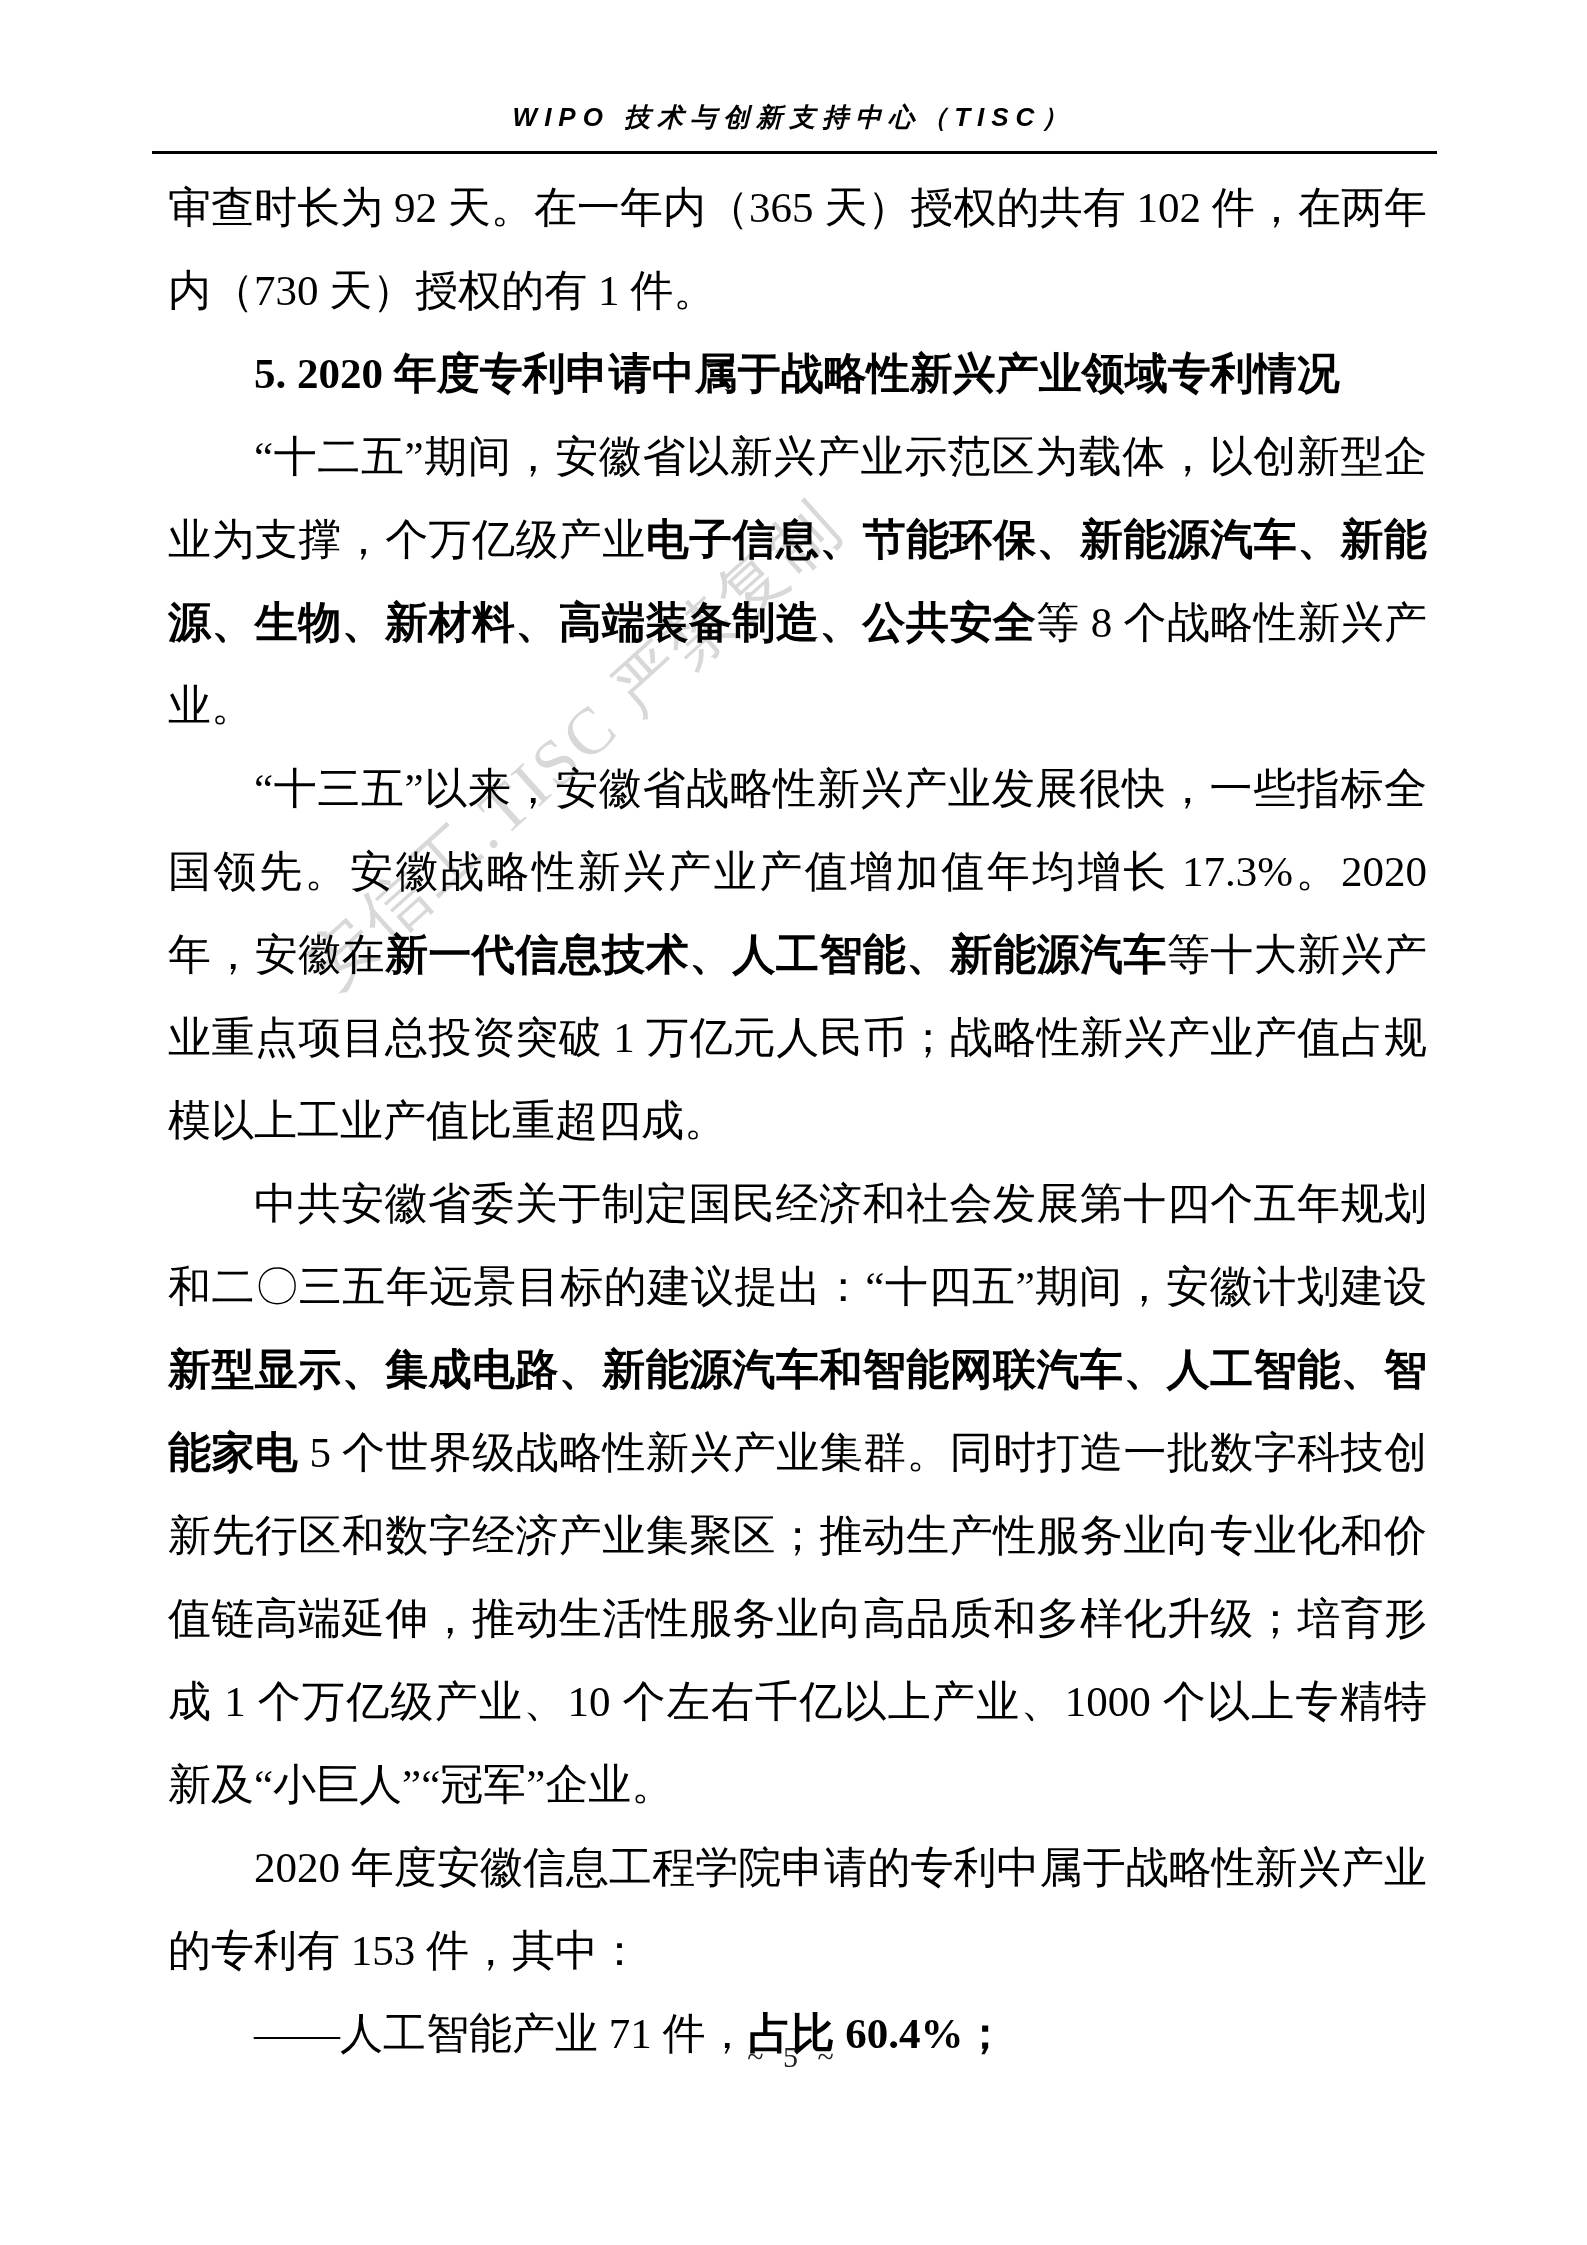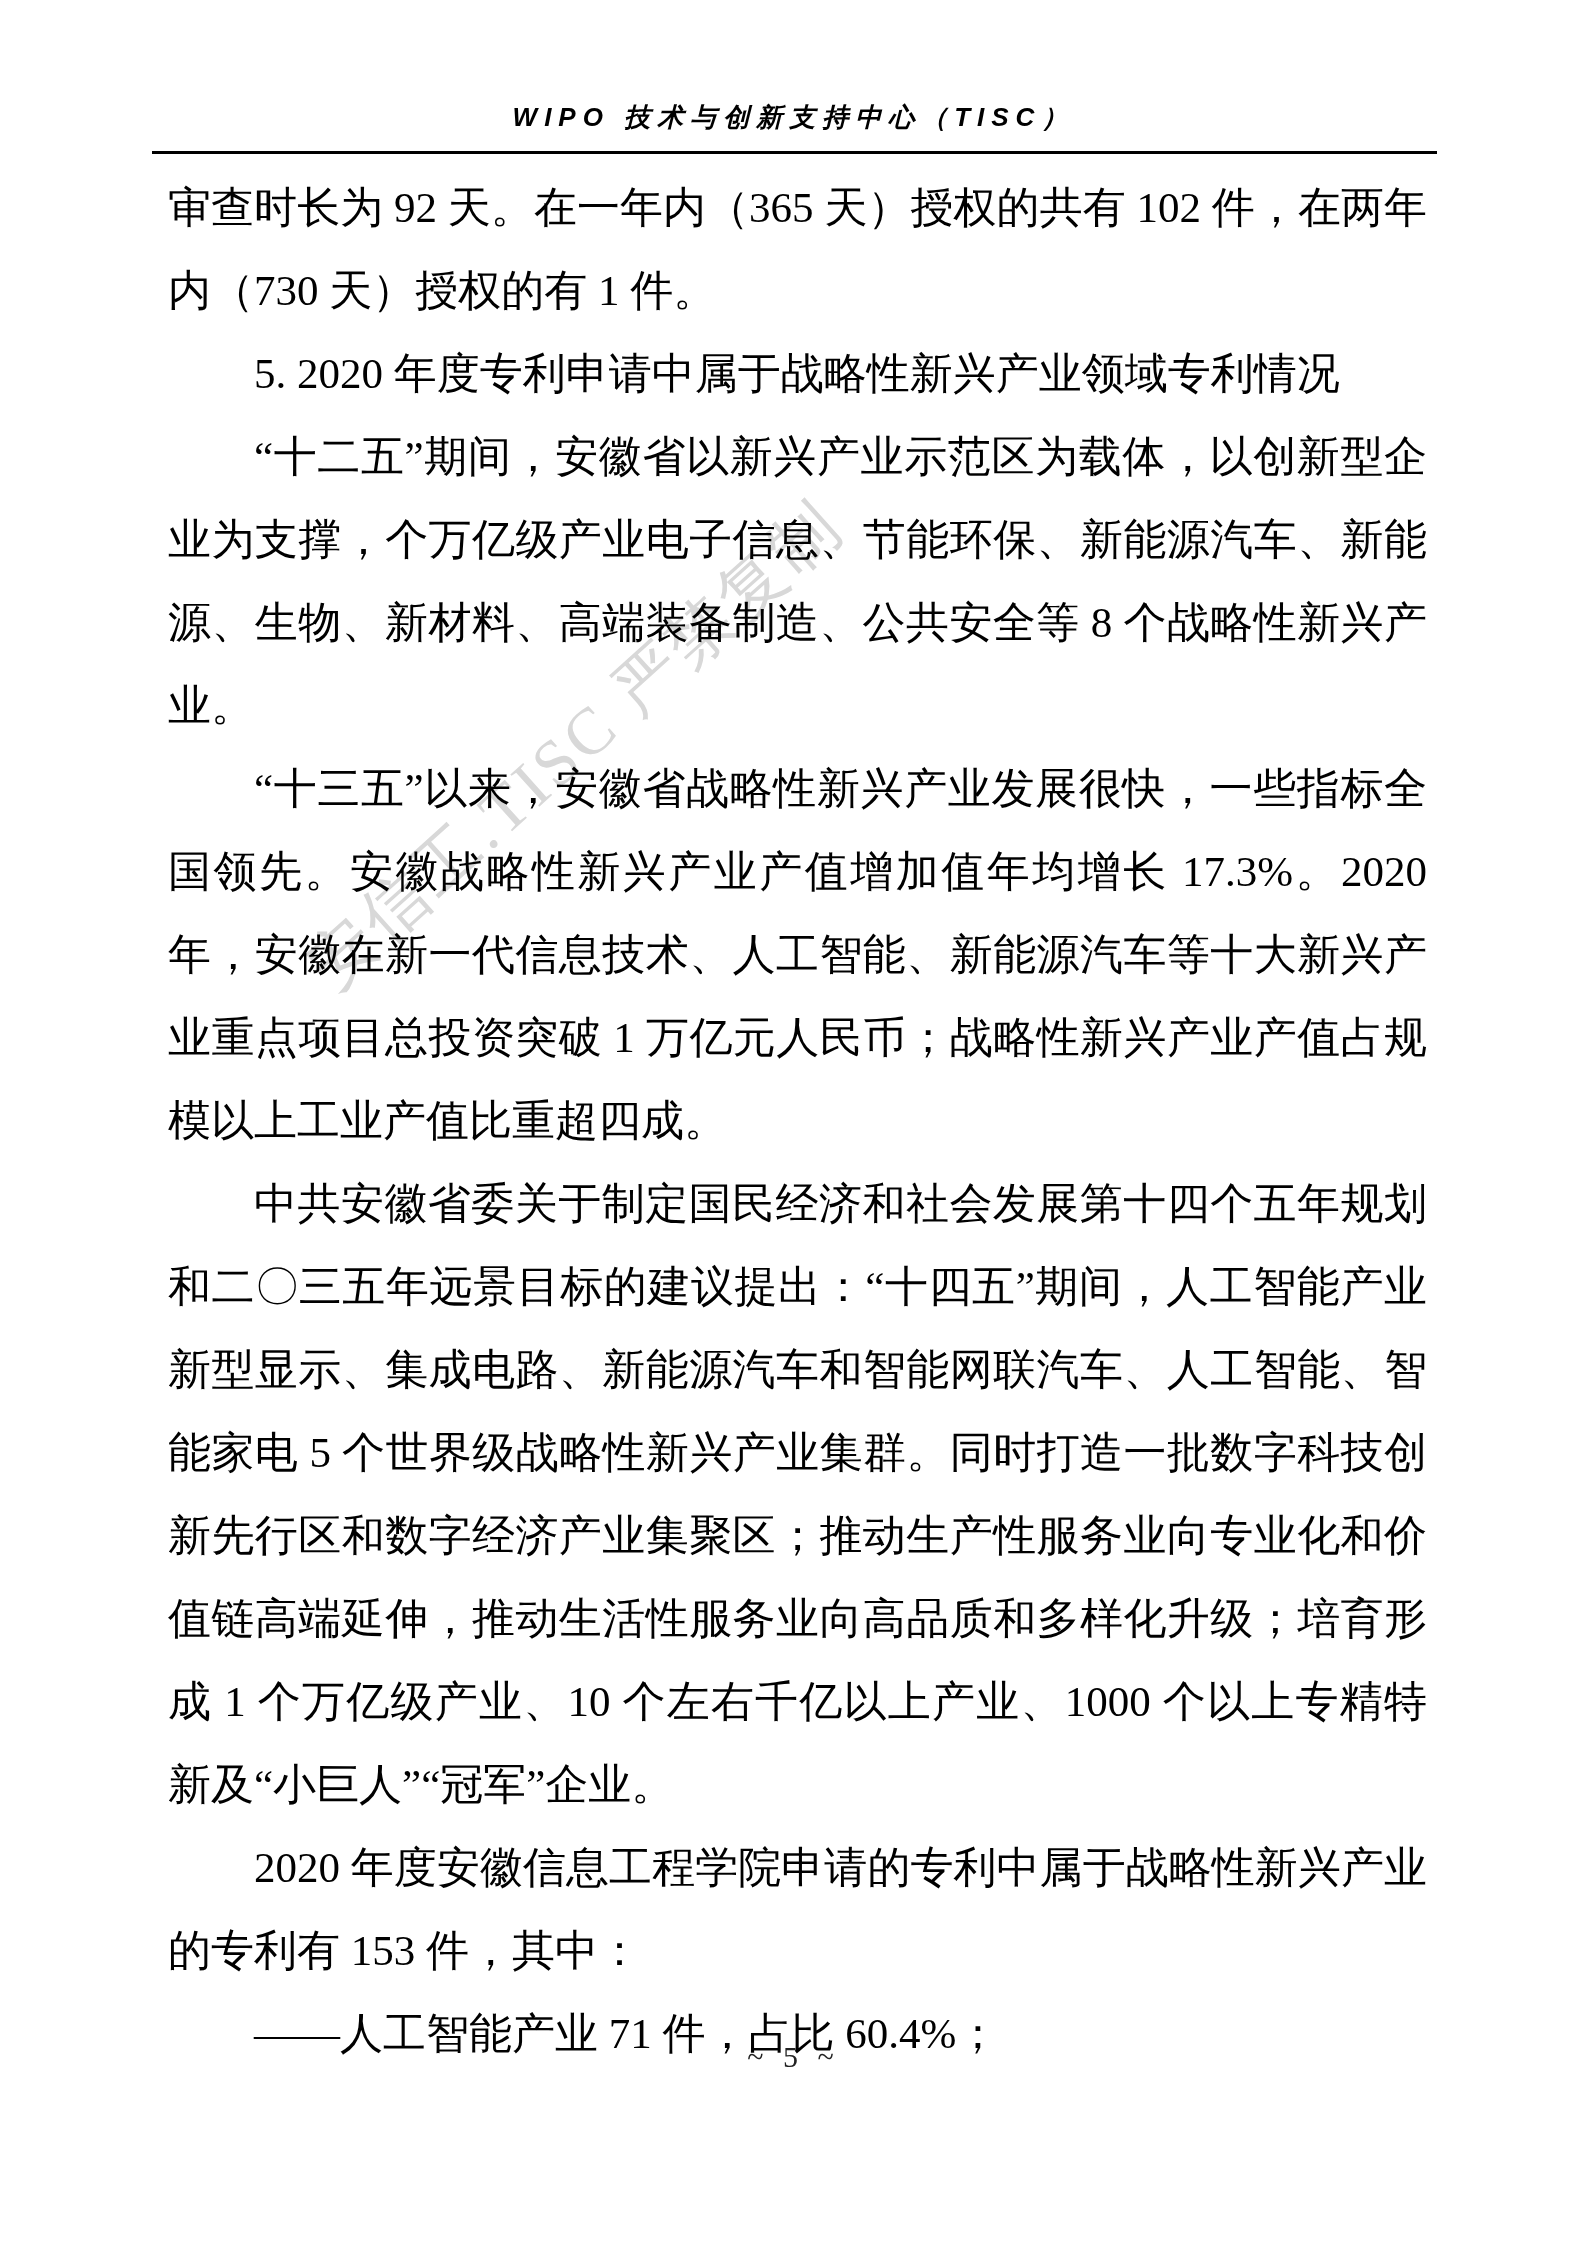--- a/index.html
+++ b/index.html
@@ -55,21 +55,21 @@
     margin: 12px 160px 0 168px;
     font-family: "Liberation Serif", "DejaVu Serif", serif;
     font-size: 43px;
     line-height: 83px;
     text-align: justify;
     text-justify: inter-character;
     color: #000000;
   }
   .para { margin: 0; text-indent: 2em; }
   .para.no-indent { text-indent: 0; }
-  .seg.bold { font-weight: 400; }
+  .seg.bold { font-weight: 700; }
   
   .footer {
     position: absolute;
     z-index: 1;
     top: 2040px;
     left: 0;
     width: 100%;
     text-align: center;
     font-family: "Liberation Serif", "DejaVu Serif", serif;
     font-size: 30px;
@@ -87,21 +87,21 @@
   <div class="header">
     <div class="header-title">WIPO 技术与创新支持中心（TISC）</div>
     <div class="header-rule"></div>
   </div>
 
   <div class="doc-body" id="doc-body">
       <p class="para no-indent"><span class="seg">审查时长为 92 天。在一年内（365 天）授权的共有 102 件，在两年内（730 天）授权的有 1 件。</span></p>
       <p class="para"><span class="seg bold">5. 2020 年度专利申请中属于战略性新兴产业领域专利情况</span></p>
       <p class="para"><span class="seg">“十二五”期间，安徽省以新兴产业示范区为载体，以创新型企业为支撑，个万亿级产业</span><span class="seg bold">电子信息、节能环保、新能源汽车、新能源、生物、新材料、高端装备制造、公共安全</span><span class="seg">等 8 个战略性新兴产业。</span></p>
       <p class="para"><span class="seg">“十三五”以来，安徽省战略性新兴产业发展很快，一些指标全国领先。安徽战略性新兴产业产值增加值年均增长 17.3%。2020 年，安徽在</span><span class="seg bold">新一代信息技术、人工智能、新能源汽车</span><span class="seg">等十大新兴产业重点项目总投资突破 1 万亿元人民币；战略性新兴产业产值占规模以上工业产值比重超四成。</span></p>
-      <p class="para"><span class="seg">中共安徽省委关于制定国民经济和社会发展第十四个五年规划和二〇三五年远景目标的建议提出：“十四五”期间，人工智能产业</span><span class="seg bold">新型显示、集成电路、新能源汽车和智能网联汽车、人工智能、智能家电</span><span class="seg"> 5 个世界级战略性新兴产业集群。同时打造一批数字科技创新先行区和数字经济产业集聚区；推动生产性服务业向专业化和价值链高端延伸，推动生活性服务业向高品质和多样化升级；培育形成 1 个万亿级产业、10 个左右千亿以上产业、1000 个以上专精特新及“小巨人”“冠军”企业。</span></p>
+      <p class="para"><span class="seg">中共安徽省委关于制定国民经济和社会发展第十四个五年规划和二〇三五年远景目标的建议提出：“十四五”期间，安徽计划建设</span><span class="seg bold">新型显示、集成电路、新能源汽车和智能网联汽车、人工智能、智能家电</span><span class="seg"> 5 个世界级战略性新兴产业集群。同时打造一批数字科技创新先行区和数字经济产业集聚区；推动生产性服务业向专业化和价值链高端延伸，推动生活性服务业向高品质和多样化升级；培育形成 1 个万亿级产业、10 个左右千亿以上产业、1000 个以上专精特新及“小巨人”“冠军”企业。</span></p>
       <p class="para"><span class="seg">2020 年度安徽信息工程学院申请的专利中属于战略性新兴产业的专利有 153 件，其中：</span></p>
       <p class="para"><span class="seg">——人工智能产业 71 件，</span><span class="seg bold">占比 60.4%；</span></p>
     </div>
 
   <div class="footer">
     <span>~ 5 ~</span>
   </div>
 
 </div>
 

